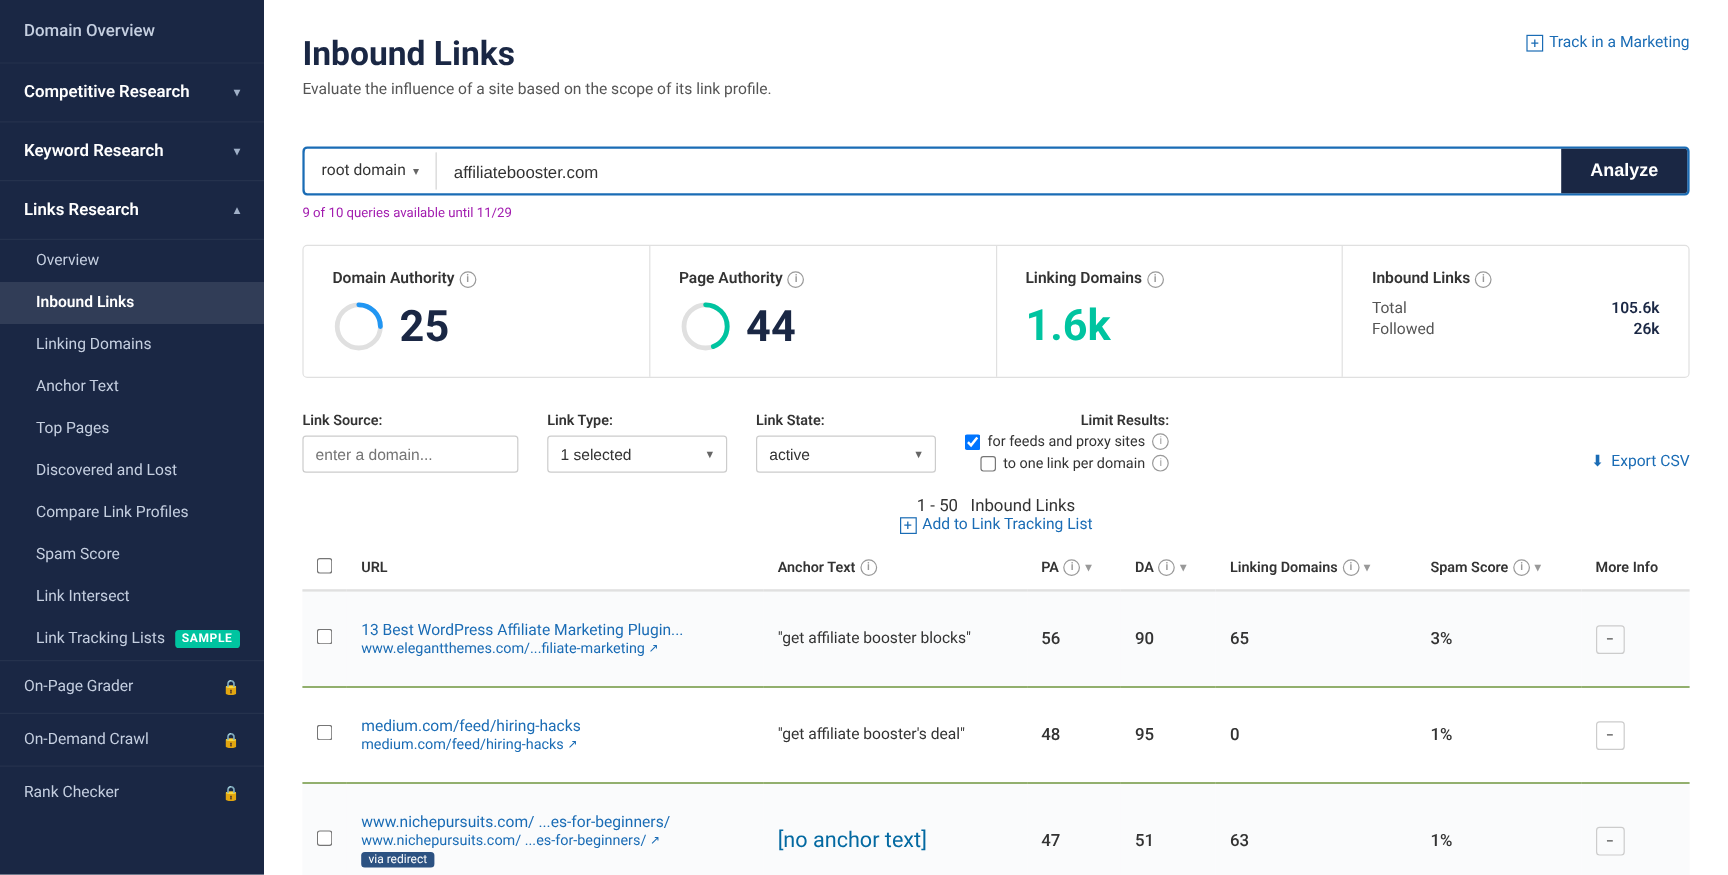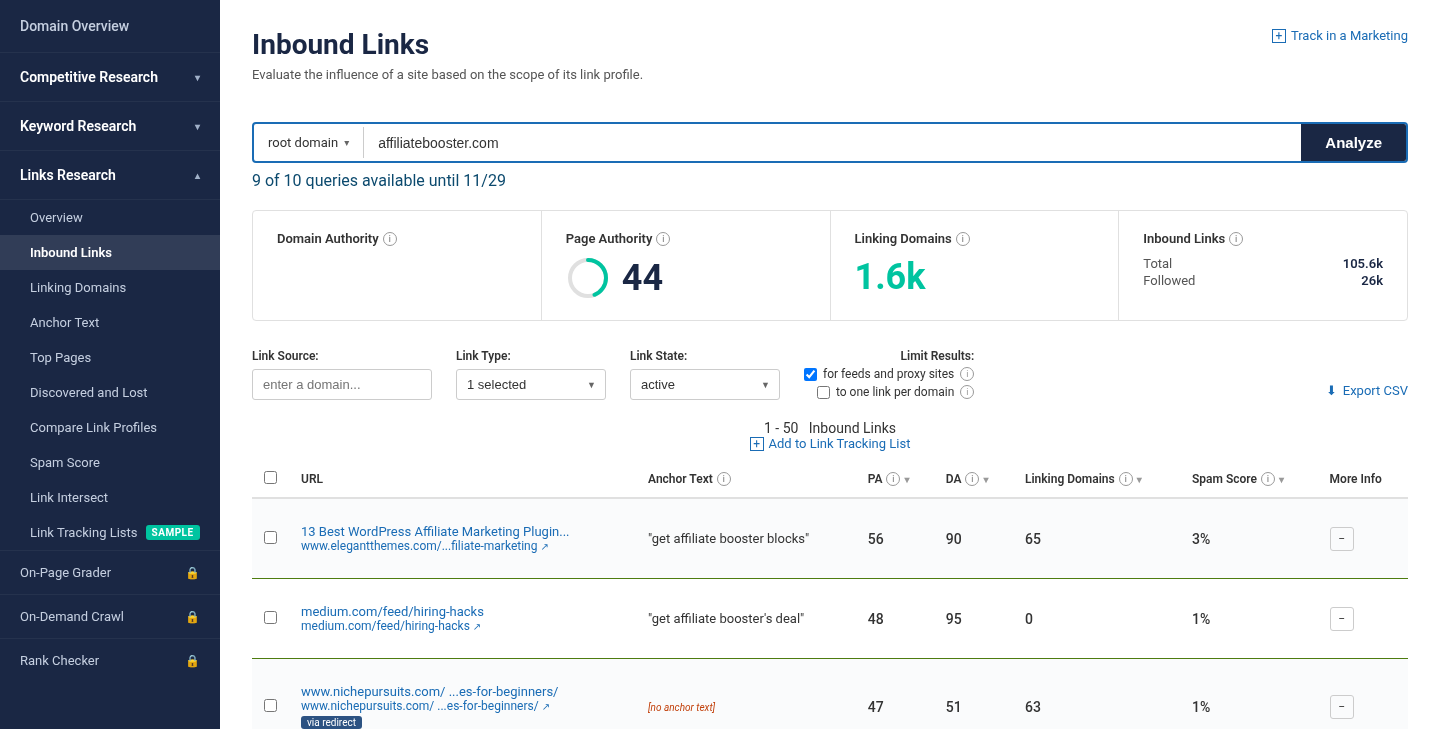--- a/index.html
+++ b/index.html
@@ -140,22 +140,22 @@
       border: none;
       padding: 10px 24px;
       font-size: 15px;
       font-weight: 600;
       cursor: pointer;
       border-radius: 0 2px 2px 0;
       white-space: nowrap;
     }
 
     .queries-info {
-      font-size: 16px;
-      color: #0c4a6e;
+      font-size: 11px;
+      color: #a21caf;
       margin-bottom: 20px;
     }
 
     
     .top-row {
       display: flex;
       align-items: flex-start;
       justify-content: space-between;
       margin-bottom: 20px;
     }
@@ -348,21 +348,21 @@
     .via-redirect-badge {
       display: inline-block;
       background: #2c5282;
       color: #fff;
       font-size: 10px;
       padding: 1px 6px;
       border-radius: 3px;
       margin-top: 3px;
     }
     .anchor-text { font-size: 13px; color: #333; }
-    .no-anchor { font-size: 10px; color: #c2410c; font-style: italic; }
+    .no-anchor { font-size: 18px; color: #0369a1; }
     .metric-num { font-size: 14px; color: #333; font-weight: 500; }
     .more-info-btn {
       width: 24px;
       height: 24px;
       border: 1px solid #ccc;
       border-radius: 3px;
       display: flex;
       align-items: center;
       justify-content: center;
       cursor: pointer;
@@ -446,20 +446,27 @@
     </div>
     <div class="queries-info">9 of 10 queries available until 11/29</div>
   </div>
 
   <div class="metrics-row">
 
     <div class="metric-card">
       <div class="metric-label">
         <span>Domain Authority</span>
         <span class="info-icon">i</span>
+      </div>
+      <div class="metric-value-row">
+        <svg class="gauge-svg" viewBox="0 0 44 44">
+          <circle cx="22" cy="22" r="18" fill="none" stroke="#e0e0e0" stroke-width="4"></circle>
+          <circle cx="22" cy="22" r="18" fill="none" stroke="#2196F3" stroke-width="4" stroke-dasharray="28.27 84.82" stroke-dashoffset="0" stroke-linecap="round" transform="rotate(-90 22 22)"></circle>
+        </svg>
+        <span class="metric-number">25</span>
       </div>
     </div>
 
     <div class="metric-card">
       <div class="metric-label">
         <span>Page Authority</span>
         <span class="info-icon">i</span>
       </div>
       <div class="metric-value-row">
         <svg class="gauge-svg" viewBox="0 0 44 44">

